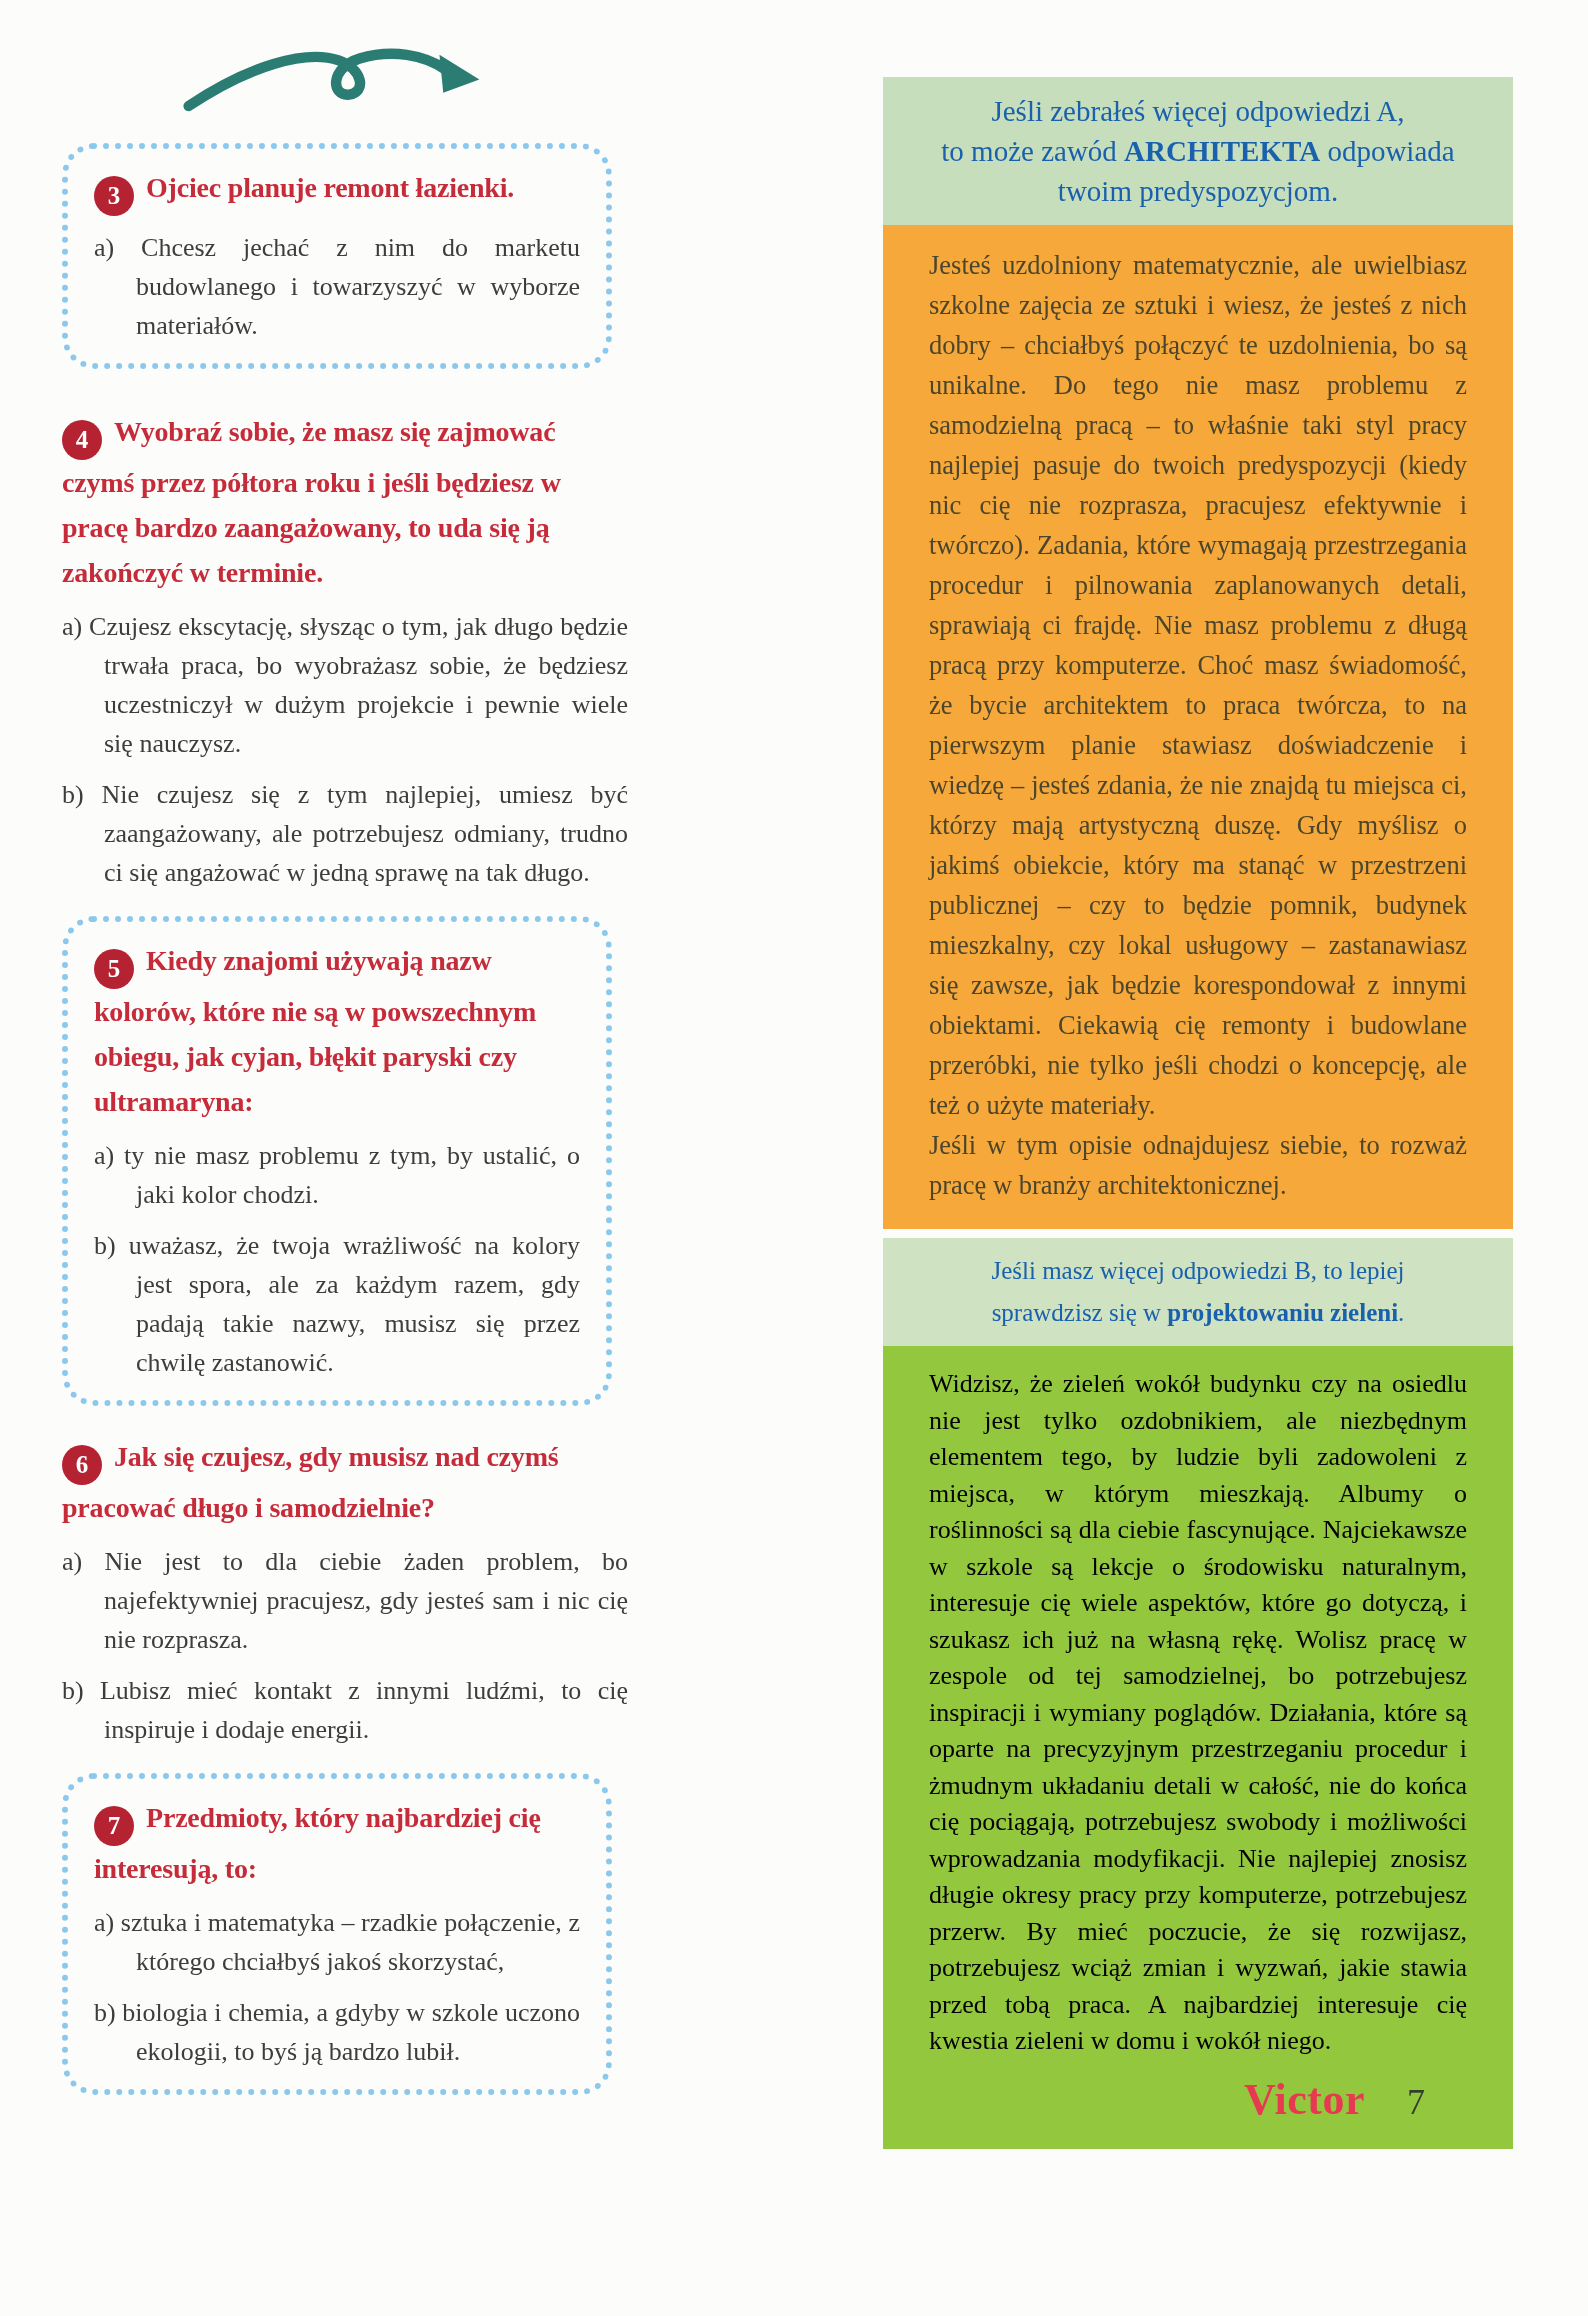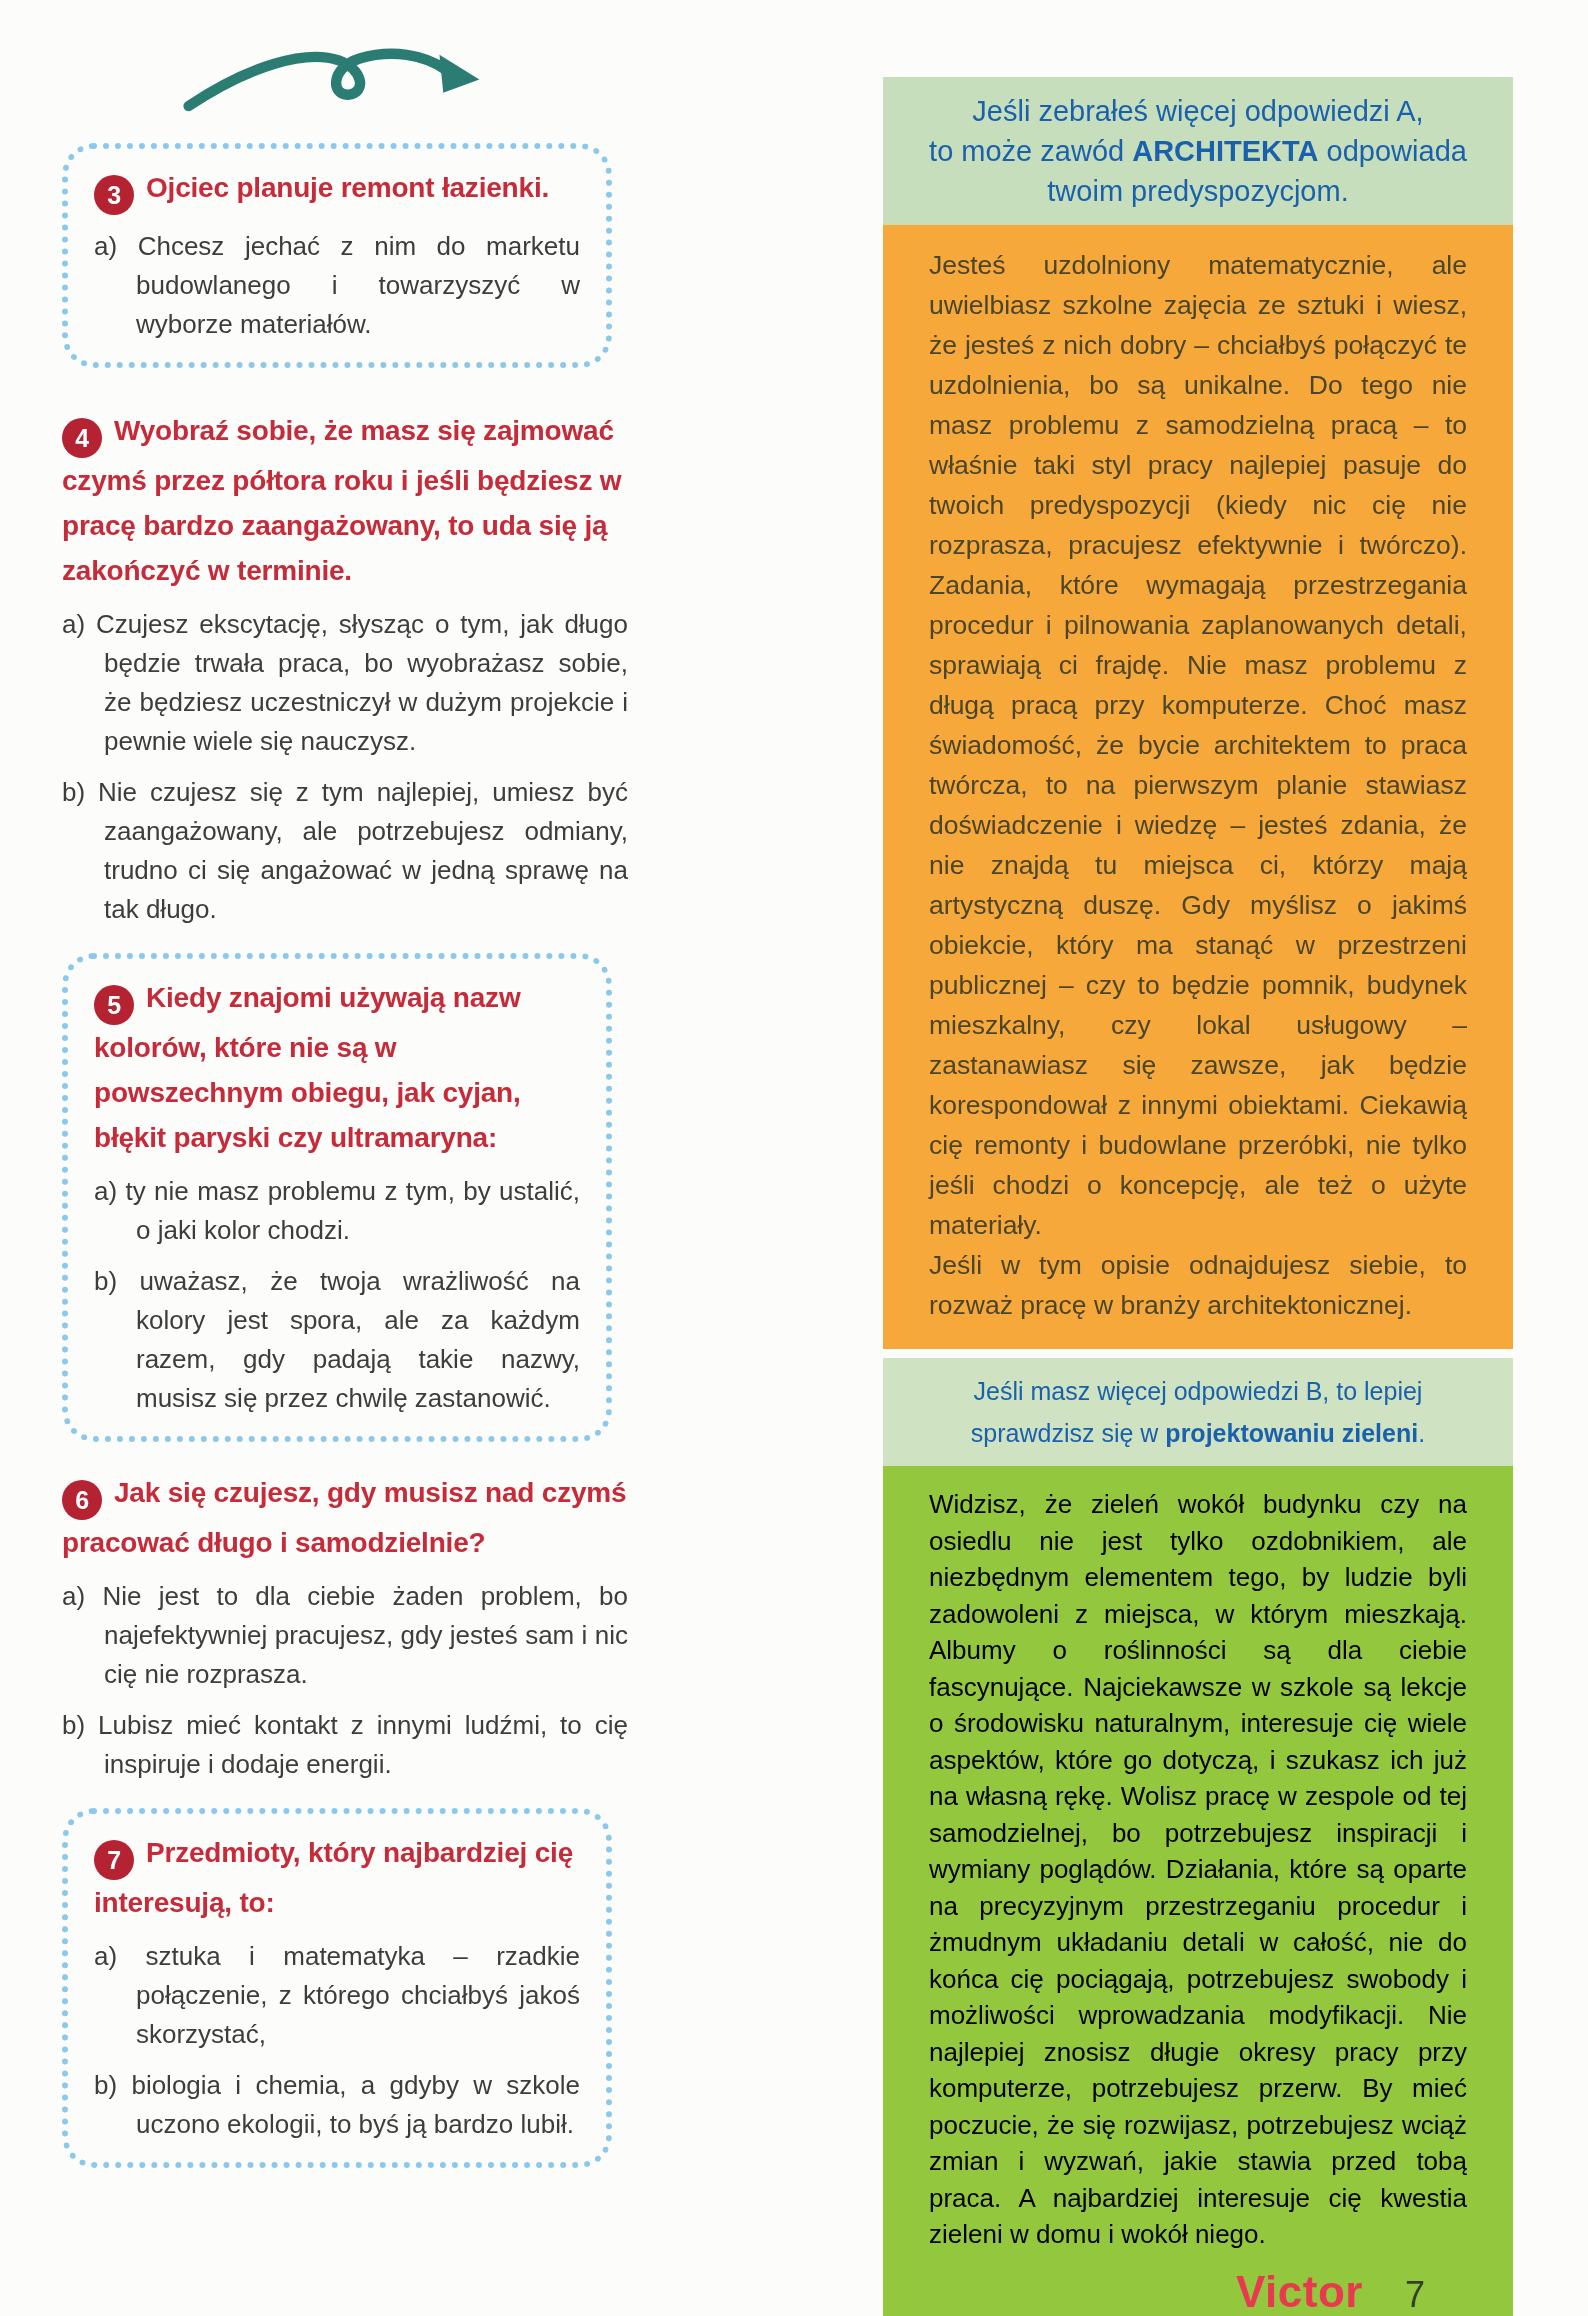--- a/index.html
+++ b/index.html
@@ -3,21 +3,21 @@
 <meta charset="utf-8">
 <style>
   html,body { margin:0; padding:0; background:#e8e8e6; }
   .page {
     position:relative; width:1588px; height:2316px; margin:0 auto;
     background:#fcfcfa; overflow:hidden;
     font-family:"Liberation Sans", sans-serif;
   }
 
   
-  .left-col { position:absolute; left:62px; top:24px; width:566px; }
+  .left-col { position:absolute; left:62px; top:24px; width:566px;font-family:Liberation Serif, serif; }
 
   .arrow { display:block; }
   .arrow-top { margin:6px 0 18px 112px; }
 
   .q-title {
     margin:0; color:#c62b3a; font-weight:700;
     font-size:28px; line-height:45px; letter-spacing:-0.2px;
   }
   .badge {
     display:inline-block; width:40px; height:40px; border-radius:50%;
@@ -33,21 +33,21 @@
   .dotted-box {
     border:6px dotted #8bc9ec; border-radius:32px;
     padding:16px 26px 18px; margin-right:16px;
   }
   .mt40 { margin-top:40px; } .mt28 { margin-top:28px; }
   .mt24 { margin-top:24px; }
 
   
   .right-col { position:absolute; left:883px; top:15px; width:630px; }
 
-  .result { width:100%; }
+  .result { width:100%;font-family:Liberation Serif, serif; }
   .result.orange { background:#f6a83b; padding-bottom:24px; }
   .result.green  { background:#93c83e; margin-top:9px; padding-bottom:4px; }
 
   .band { text-align:center; color:#1a61ad; padding:14px 18px; }
   .orange .band { margin-top:62px; background:#c6debc; font-size:29px; line-height:40px; }
   .green  .band { background:#cfe2c1; font-size:25px; line-height:42px; padding:12px 20px; }
   .band-line { display:block; }
   .band b { font-weight:700;text-align:center; }
 
   .rbody { padding:20px 46px 0; text-align:justify; }

